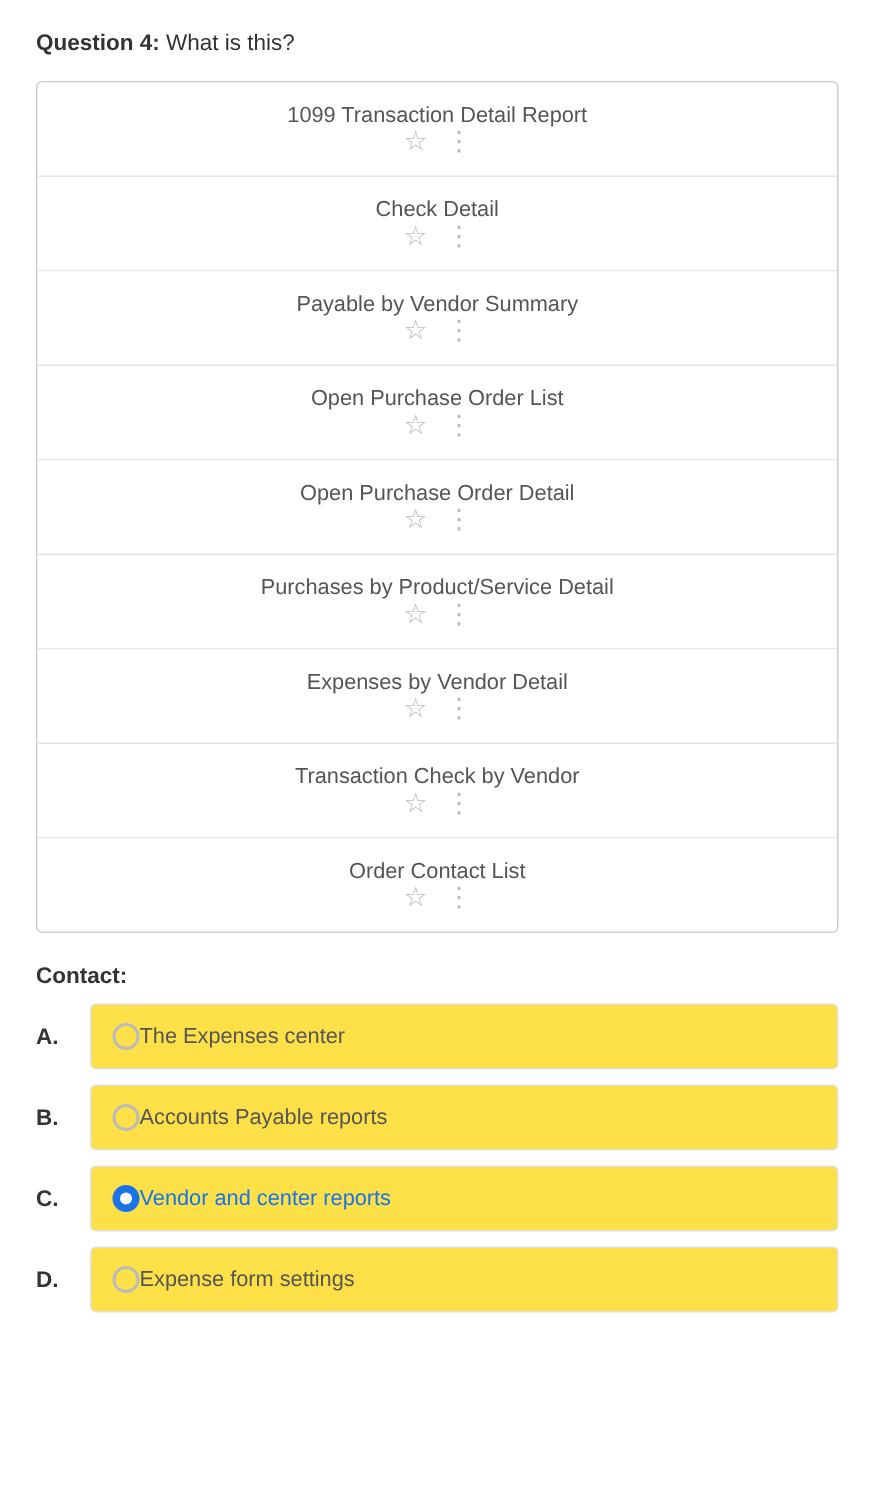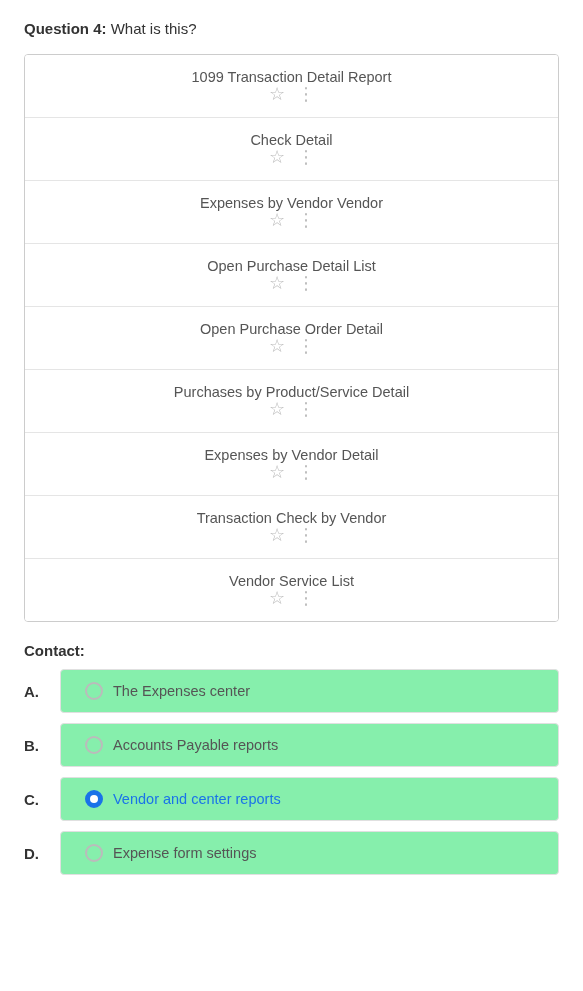--- a/index.html
+++ b/index.html
@@ -80,25 +80,24 @@
     .answer-label {
       font-weight: bold;
       font-size: 15px;
       margin-bottom: 10px;
     }
 
     .option-box {
       flex: 1;
       border: 1px solid #e0e0e0;
       border-radius: 4px;
-      padding: 12px 24px;
-      display: flex;
-      align-items: center;
-      gap: 10px;
-      background: #86efac;
+      padding: 12px 14px;
+      display: flex;
+      align-items: center;
+      background: #fde047;
     }
 
     .radio-outer {
       width: 18px;
       height: 18px;
       border-radius: 50%;
       border: 2px solid #bbb;
       display: flex;
       align-items: center;
       justify-content: center;
@@ -167,28 +166,28 @@
       </div>
     </div>
     <div class="report-item">
       <span class="report-item-name">Check Detail</span>
       <div class="report-item-actions">
         <span class="star-icon">☆</span>
         <span class="dots-icon">⋮</span>
       </div>
     </div>
     <div class="report-item">
-      <span class="report-item-name">Expenses by Vendor Vendor</span>
-      <div class="report-item-actions">
-        <span class="star-icon">☆</span>
-        <span class="dots-icon">⋮</span>
-      </div>
-    </div>
-    <div class="report-item">
-      <span class="report-item-name">Open Purchase Detail List</span>
+      <span class="report-item-name">Payable by Vendor Summary</span>
+      <div class="report-item-actions">
+        <span class="star-icon">☆</span>
+        <span class="dots-icon">⋮</span>
+      </div>
+    </div>
+    <div class="report-item">
+      <span class="report-item-name">Open Purchase Order List</span>
       <div class="report-item-actions">
         <span class="star-icon">☆</span>
         <span class="dots-icon">⋮</span>
       </div>
     </div>
     <div class="report-item">
       <span class="report-item-name">Open Purchase Order Detail</span>
       <div class="report-item-actions">
         <span class="star-icon">☆</span>
         <span class="dots-icon">⋮</span>
@@ -209,21 +208,21 @@
       </div>
     </div>
     <div class="report-item">
       <span class="report-item-name">Transaction Check by Vendor</span>
       <div class="report-item-actions">
         <span class="star-icon">☆</span>
         <span class="dots-icon">⋮</span>
       </div>
     </div>
     <div class="report-item">
-      <span class="report-item-name">Vendor Service List</span>
+      <span class="report-item-name">Order Contact List</span>
       <div class="report-item-actions">
         <span class="star-icon">☆</span>
         <span class="dots-icon">⋮</span>
       </div>
     </div>
   </div>
 
 <div class="answers-wrapper">
   <div class="answer-label">Contact:</div>
 <div class="answer-row">

